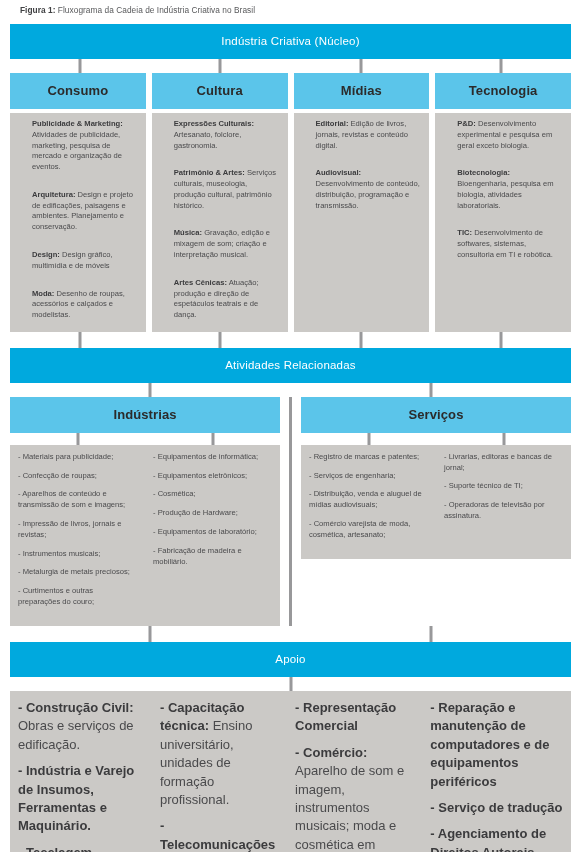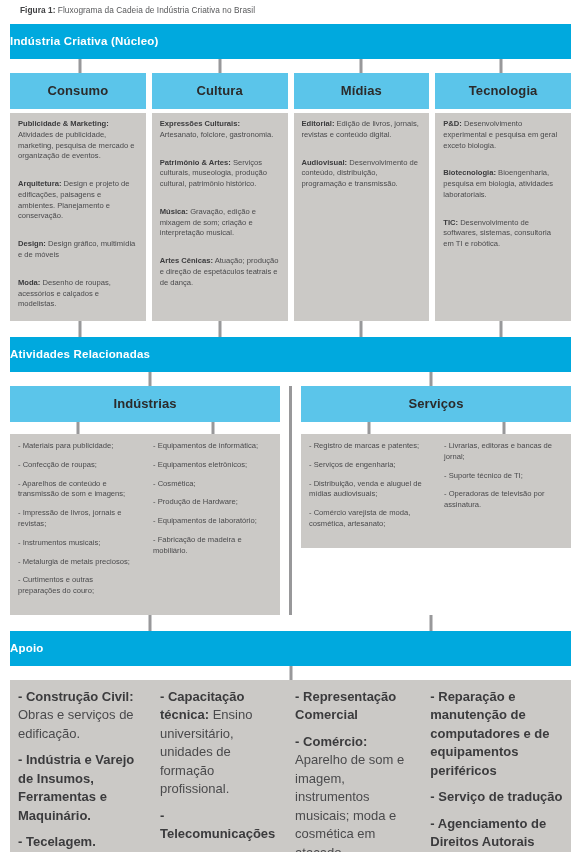--- a/index.html
+++ b/index.html
@@ -25,43 +25,44 @@
     letter-spacing: 0.05px;
     padding: 6px 0 8px 10px;
     line-height: 1.2;
   }
   .caption b { color: #3f4042; font-weight: bold; }
 
   
   .band {
     background: #00a9de;
     color: #ffffff;
-    text-align: left;
+    text-align: center;
     font-size: 11.5px;
-    font-weight: bold;
+    font-weight: normal;
     letter-spacing: 0.2px;
     padding: 11px 0 12px;
   }
 
   .subhead {
     background: #5bc5ea;
     color: #2b2b2b;
     text-align: center;
     font-size: 13px;
     font-weight: bold;
     letter-spacing: 0.1px;
     padding: 10px 0 11px;
   }
 
   .cell {
     background: #cbc9c6;
     color: #4a4a4c;
     font-size: 7.6px;
     line-height: 1.42;
     padding: 6px 8px 7px 8px;
+    margin-left: 14px;
   }
   .cell b { color: #3b3b3d; font-weight: bold; }
 
   
   .conn-row {
     position: relative;
     height: 14px;
   }
   .conn-row.tall { height: 16px; }
   .vline {

